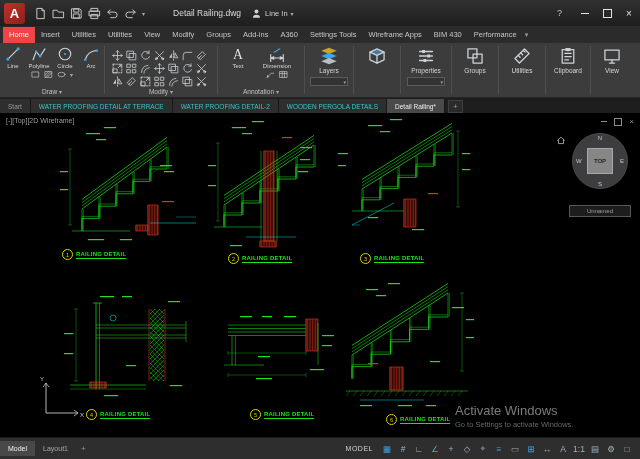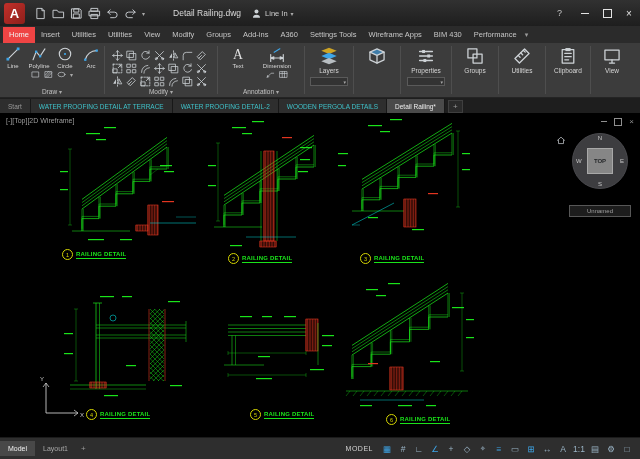--- a/index.html
+++ b/index.html
@@ -973,20 +973,24 @@
     </div>
     <div class="det-label" style="left:250px;top:296px">
       <span class="det-num">5</span>
       <span class="det-title">RAILING DETAIL</span>
     </div>
     <div class="det-label" style="left:386px;top:301px">
       <span class="det-num">6</span>
       <span class="det-title">RAILING DETAIL</span>
     </div>
 
+    <div class="watermark">
+      <div class="wm1">Activate Windows</div>
+      <div class="wm2">Go to Settings to activate Windows.</div>
+    </div>
   </div>
 
   <div class="statusbar">
     <span class="sb-tab active">Model</span>
     <span class="sb-tab">Layout1</span>
     <span class="sb-plus">+</span>
     <div class="sb-right">
       <span class="sb-model">MODEL</span>
       <div class="sb-icons">
           <span>▦</span>

